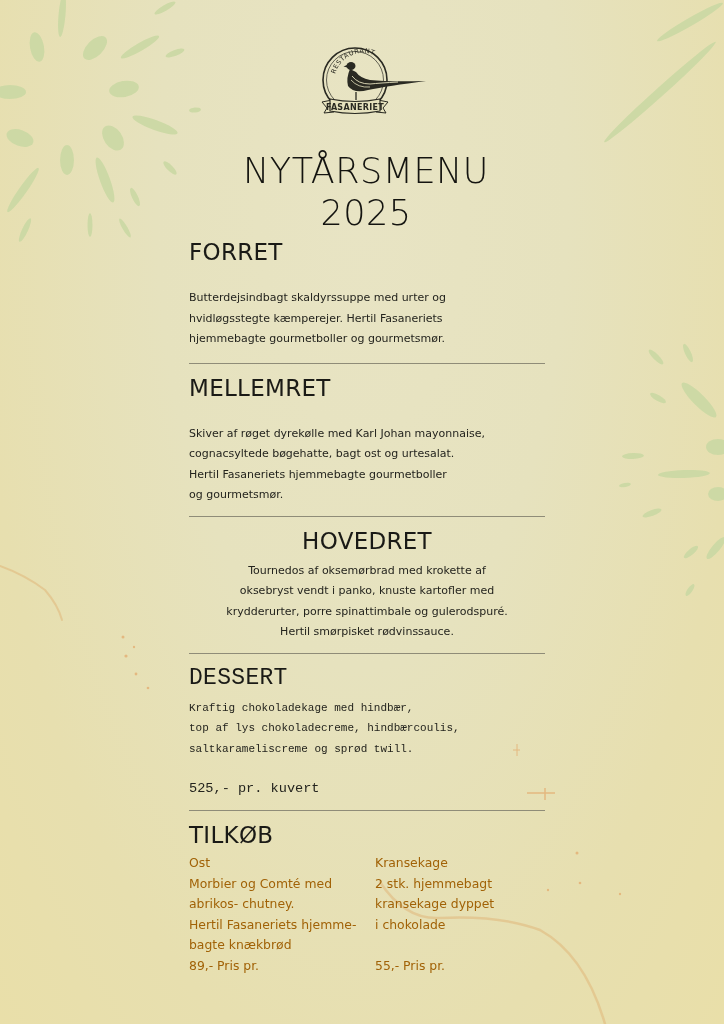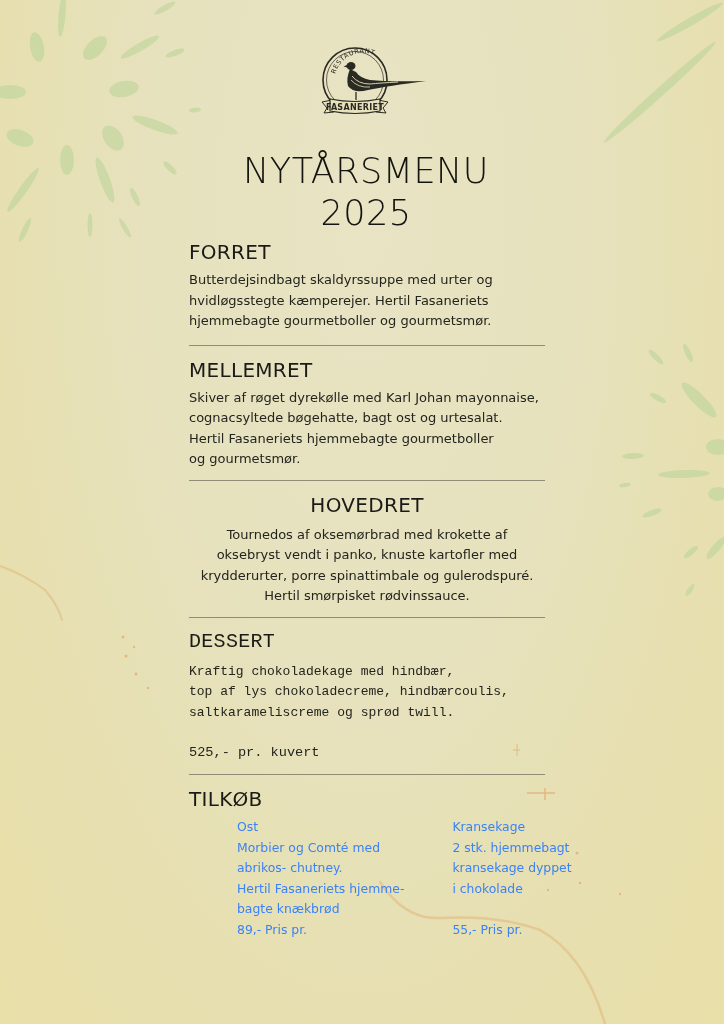--- a/index.html
+++ b/index.html
@@ -13,29 +13,29 @@
   .logo { position: absolute; left: 318px; top: 42px; width: 110px; height: 82px; }
   .title {
     position: absolute; left: 4px; width: 724px; text-align: center;
     font-family: "DejaVu Sans", sans-serif; font-weight: 300;
     font-size: 35px; line-height: 42px; letter-spacing: 0.5px; color: #141410;
   }
   .title.l1 { top: 150px; }
   .title.l2 { top: 192px; }
   .content { position: absolute; left: 189px; top: 240px; width: 356px; }
   .section-h {
-    font-size: 20px; line-height: 24px; font-weight: 400; letter-spacing: 0.3px;
+    font-size: 23px; line-height: 24px; font-weight: 400; letter-spacing: 0.3px;
     margin: 0; color: #1a1a16;
   }
-  .desc { font-size: 13px; line-height: 20.5px; margin: 6px 0 0 0; color: #24241e; }
+  .desc { font-size: 11px; line-height: 20.5px; margin: 24px 0 0 0; color: #24241e; }
   .desc span { display: block; white-space: nowrap; }
   .divider { height: 0; border-top: 1.4px solid #8f8c78; margin: 0; }
   .price { font-size: 13.6px; line-height: 20px; color: #24241e; white-space: nowrap; }
   .tilkob-cols { display: flex; margin-top: 6px; }
-  .col { font-size: 12.4px; line-height: 20.5px; color: #3b82f6; margin-left: 48px; }
+  .col { font-size: 12.4px; line-height: 20.5px; color: #a16207; }
   .col span { display: block; white-space: nowrap; }
   .col.left { width: 186px; }
   .col.right { width: 170px; }
   .allergen { font-size: 12.4px; line-height: 20px; color: #24241e; white-space: nowrap; }
 </style>
 </head>
 <body>
 
 <svg class="deco" viewBox="0 0 724 1024" xmlns="http://www.w3.org/2000/svg">
   <g fill="#cbd9a4" opacity="0.9">

